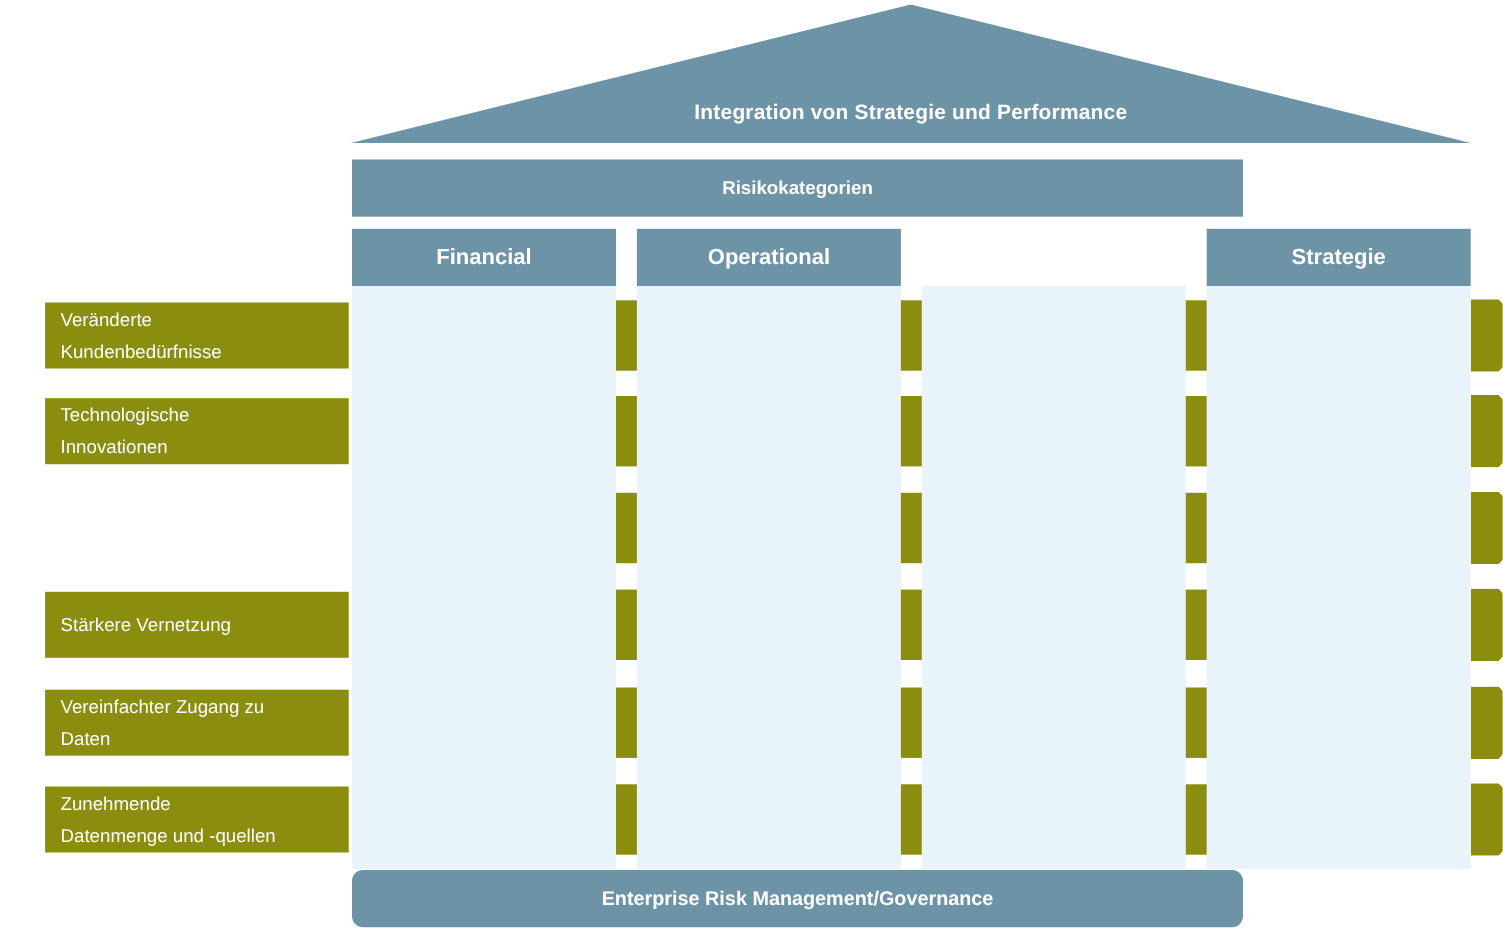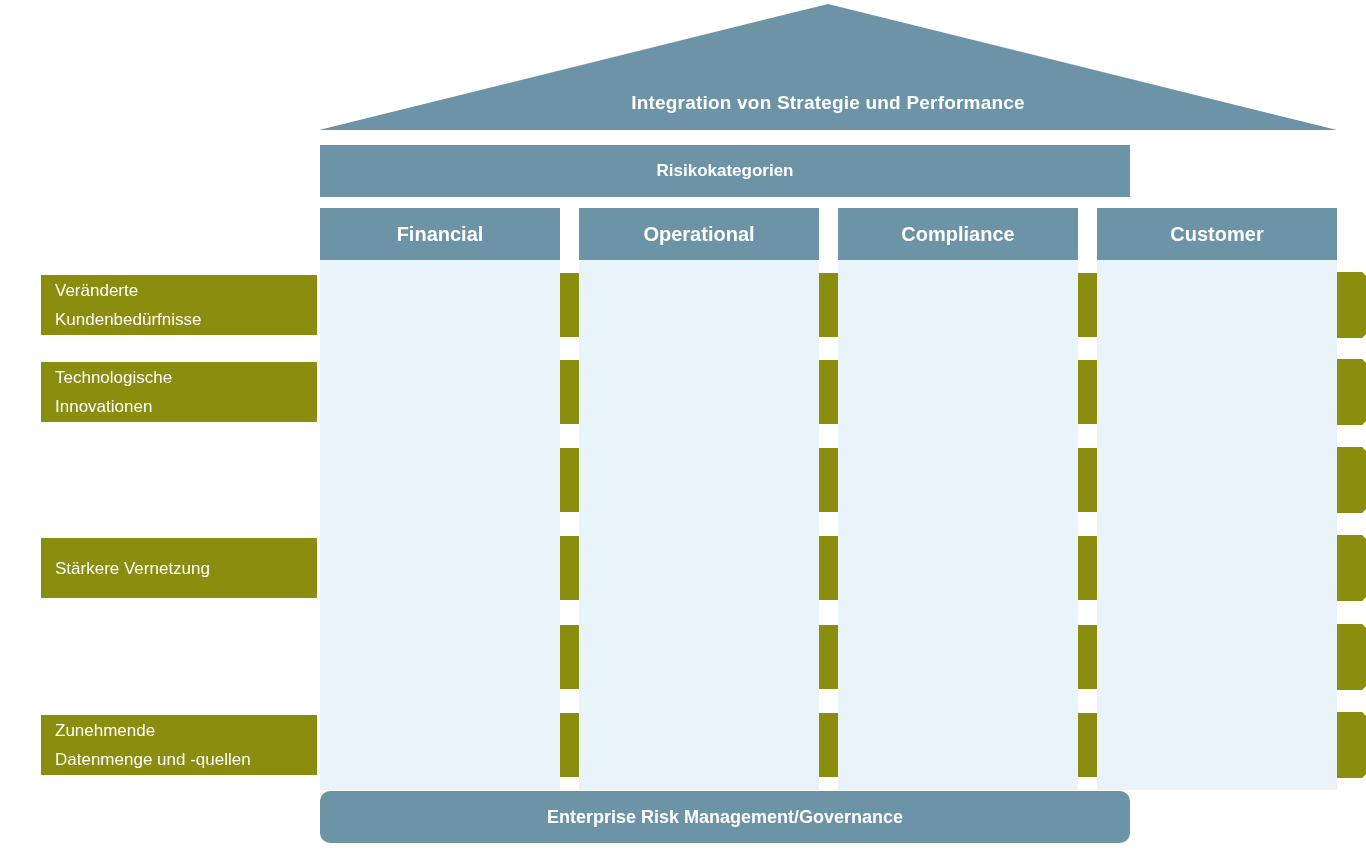--- a/index.html
+++ b/index.html
@@ -76,22 +76,21 @@
   <div class="roof">
     <div class="roof-title">Integration von Strategie und Performance</div>
   </div>
 
   <div class="bar risk-bar">
     <span>Risikokategorien</span>
   </div>
 
   <div class="colhdr c1">Financial</div>
   <div class="colhdr c2">Operational</div>
-  <div class="colhdr c3">Compliance</div>
-  <div class="colhdr c4">Customer</div>
+  <div class="colhdr c4">Strategie</div>
 
   <div class="pillar c1"></div>
   <div class="pillar c2"></div>
   <div class="pillar c3"></div>
   <div class="pillar c4"></div>
 
   <div class="connector g1 r1"></div>
   <div class="connector g1 r2"></div>
   <div class="connector g1 r3"></div>
   <div class="connector g1 r4"></div>
@@ -106,20 +105,21 @@
   <div class="connector g3 r1"></div>
   <div class="connector g3 r2"></div>
   <div class="connector g3 r3"></div>
   <div class="connector g3 r4"></div>
   <div class="connector g3 r5"></div>
   <div class="connector g3 r6"></div>
 
   <div class="driver d1">Veränderte Kundenbedürfnisse</div>
   <div class="driver d2">Technologische Innovationen</div>
   <div class="driver d4">Stärkere Vernetzung</div>
+  <div class="driver d5">Vereinfachter Zugang zu Daten</div>
   <div class="driver d6">Zunehmende Datenmenge und -quellen</div>
 
   <div class="arrow a1"></div>
   <div class="arrow a2"></div>
   <div class="arrow a3"></div>
   <div class="arrow a4"></div>
   <div class="arrow a5"></div>
   <div class="arrow a6"></div>
 
   <div class="bar base-bar">

